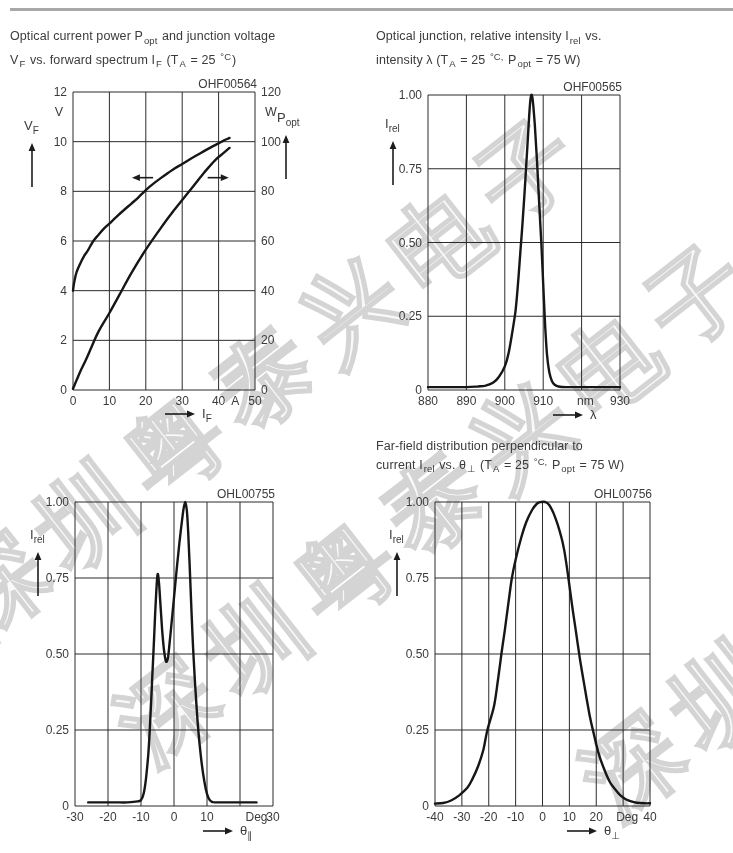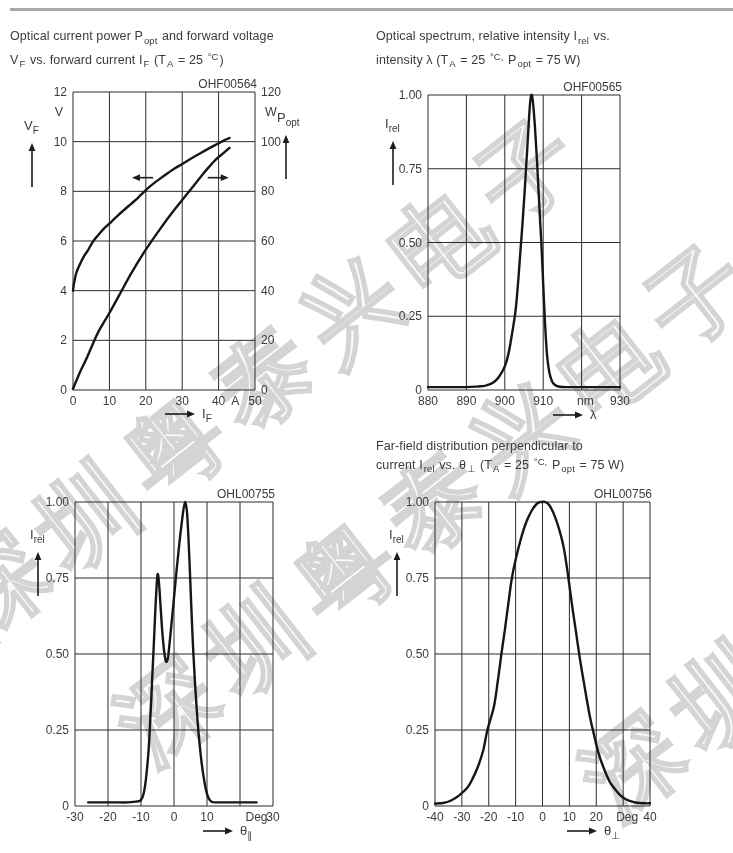--- a/index.html
+++ b/index.html
@@ -41,21 +41,21 @@
 
 <div>
 
   <div class="wm" id="wmA">深圳粤泰兴电子</div>
   <div class="wm" id="wmB">深圳粤泰兴电子</div>
   <div class="wm" id="wmC">深圳粤泰兴电子</div>
 
   <div class="top-rule"></div>
 
   <div class="chart" id="chart0">
-    <div class="chart-title"><span>Optical current power P</span><span class="sb">opt</span><span> and forward voltage</span><br><span>V</span><span class="sb">F</span><span> vs. forward current I</span><span class="sb">F</span><span> (T</span><span class="sb">A</span><span> = 25 </span><span class="sp">°C</span><span>)</span></div>
+    <div class="chart-title"><span>Optical current power P</span><span class="sb">opt</span><span> and junction voltage</span><br><span>V</span><span class="sb">F</span><span> vs. forward spectrum I</span><span class="sb">F</span><span> (T</span><span class="sb">A</span><span> = 25 </span><span class="sp">°C</span><span>)</span></div>
   <svg width="315" height="362" style="position: absolute; left: 4px; top: 46px;">
         <line x1="59" y1="18" x2="59" y2="316" class="grid"></line>
         <text x="59" y="331" text-anchor="middle" font-size="12"><tspan dy="0" font-size="12">0</tspan></text>
         <line x1="95.4" y1="18" x2="95.4" y2="316" class="grid"></line>
         <text x="95.4" y="331" text-anchor="middle" font-size="12"><tspan dy="0" font-size="12">10</tspan></text>
         <line x1="131.8" y1="18" x2="131.8" y2="316" class="grid"></line>
         <text x="131.8" y="331" text-anchor="middle" font-size="12"><tspan dy="0" font-size="12">20</tspan></text>
         <line x1="168.2" y1="18" x2="168.2" y2="316" class="grid"></line>
         <text x="168.2" y="331" text-anchor="middle" font-size="12"><tspan dy="0" font-size="12">30</tspan></text>
         <line x1="204.6" y1="18" x2="204.6" y2="316" class="grid"></line>
@@ -98,21 +98,21 @@
         <text x="188" y="344" text-anchor="start" font-size="13"><tspan dy="0" font-size="13">I</tspan><tspan dy="4" font-size="10">F</tspan></text>
         <line x1="139.07999999999998" y1="103.67499999999998" x2="123.968" y2="103.67499999999998" class="thin"></line>
         <polygon points="117.968,103.67499999999998 125.968,100.27499999999998 125.968,107.07499999999999" class="ah"></polygon>
         <line x1="193.68" y1="103.67499999999998" x2="208.792" y2="103.67499999999998" class="thin"></line>
         <polygon points="214.792,103.67499999999998 206.792,100.27499999999998 206.792,107.07499999999999" class="ah"></polygon>
         <path d="M59,216.7C59.2,215 59.8,209.8 60.5,206.7C61.1,203.6 61.7,200.9 62.6,198C63.6,195.1 65.1,192 66.3,189.4C67.5,186.7 68.7,184.5 69.9,182.4C71.1,180.3 72,179.4 73.6,176.9C75.1,174.5 77.2,170.2 79,167.5C80.8,164.8 82.7,162.9 84.5,160.8C86.3,158.6 88.1,156.4 89.9,154.6C91.8,152.7 93.3,151.6 95.4,149.6C97.5,147.6 100.3,144.9 102.7,142.7C105.1,140.4 107.5,138.1 110,136C112.4,133.8 114.8,131.9 117.2,129.8C119.7,127.6 122.1,125.6 124.5,123.3C126.9,121 129.4,118.3 131.8,116.1C134.2,113.9 136.7,111.8 139.1,109.9C141.5,107.9 143.9,106.2 146.4,104.4C148.8,102.6 151.2,100.9 153.6,99.2C156.1,97.5 158.5,95.8 160.9,94.2C163.3,92.7 165.8,91.5 168.2,90C170.6,88.6 173.1,87 175.5,85.5C177.9,84.1 180.3,82.7 182.8,81.3C185.2,79.9 187.6,78.5 190,77.1C192.5,75.7 194.9,74.4 197.3,73.1C199.7,71.8 202.5,70.5 204.6,69.4C206.7,68.3 208.2,67.3 210.1,66.4C211.9,65.5 214.6,64.4 215.5,63.9" class="curve"></path>
         <path d="M59,314.8C59.6,313.3 61.4,309 62.6,306.1C63.9,303.2 64.8,300.7 66.3,297.4C67.8,294.1 69.9,290.1 71.7,286.2C73.6,282.3 75.1,278.5 77.2,273.8C79.3,269 81.4,263.4 84.5,257.6C87.5,251.8 91.8,245.4 95.4,239C99,232.6 102.7,225.8 106.3,219.2C110,212.5 113,206.5 117.2,199.3C121.5,192 126.9,183.1 131.8,175.7C136.7,168.2 142.1,160.6 146.4,154.6C150.6,148.6 153.6,144.4 157.3,139.7C160.9,134.9 164.6,130.6 168.2,126C171.8,121.5 175.5,116.9 179.1,112.4C182.8,107.8 186.4,103.1 190,98.7C193.7,94.4 197.9,89.4 201,86.3C204,83.2 205.8,82.2 208.2,80.1C210.7,78 214.3,74.9 215.5,73.9" class="curve"></path>
       </svg>
     </div>
   <div class="chart" id="chart1">
-    <div class="chart-title"><span>Optical spectrum, relative intensity I</span><span class="sb">rel</span><span> vs.</span><br><span>intensity λ (T</span><span class="sb">A</span><span> = 25 </span><span class="sp">°C,</span><span> P</span><span class="sb">opt</span><span> = 75 W)</span></div>
+    <div class="chart-title"><span>Optical junction, relative intensity I</span><span class="sb">rel</span><span> vs.</span><br><span>intensity λ (T</span><span class="sb">A</span><span> = 25 </span><span class="sp">°C,</span><span> P</span><span class="sb">opt</span><span> = 75 W)</span></div>
   <svg width="330" height="362" style="position: absolute; left: -7px; top: 46px;">
         <line x1="59" y1="21" x2="59" y2="316" class="grid"></line>
         <text x="59" y="331" text-anchor="middle" font-size="12"><tspan dy="0" font-size="12">880</tspan></text>
         <line x1="97.4" y1="21" x2="97.4" y2="316" class="grid"></line>
         <text x="97.4" y="331" text-anchor="middle" font-size="12"><tspan dy="0" font-size="12">890</tspan></text>
         <line x1="135.8" y1="21" x2="135.8" y2="316" class="grid"></line>
         <text x="135.8" y="331" text-anchor="middle" font-size="12"><tspan dy="0" font-size="12">900</tspan></text>
         <line x1="174.2" y1="21" x2="174.2" y2="316" class="grid"></line>
         <text x="174.2" y="331" text-anchor="middle" font-size="12"><tspan dy="0" font-size="12">910</tspan></text>
         <line x1="212.60000000000002" y1="21" x2="212.60000000000002" y2="316" class="grid"></line>

